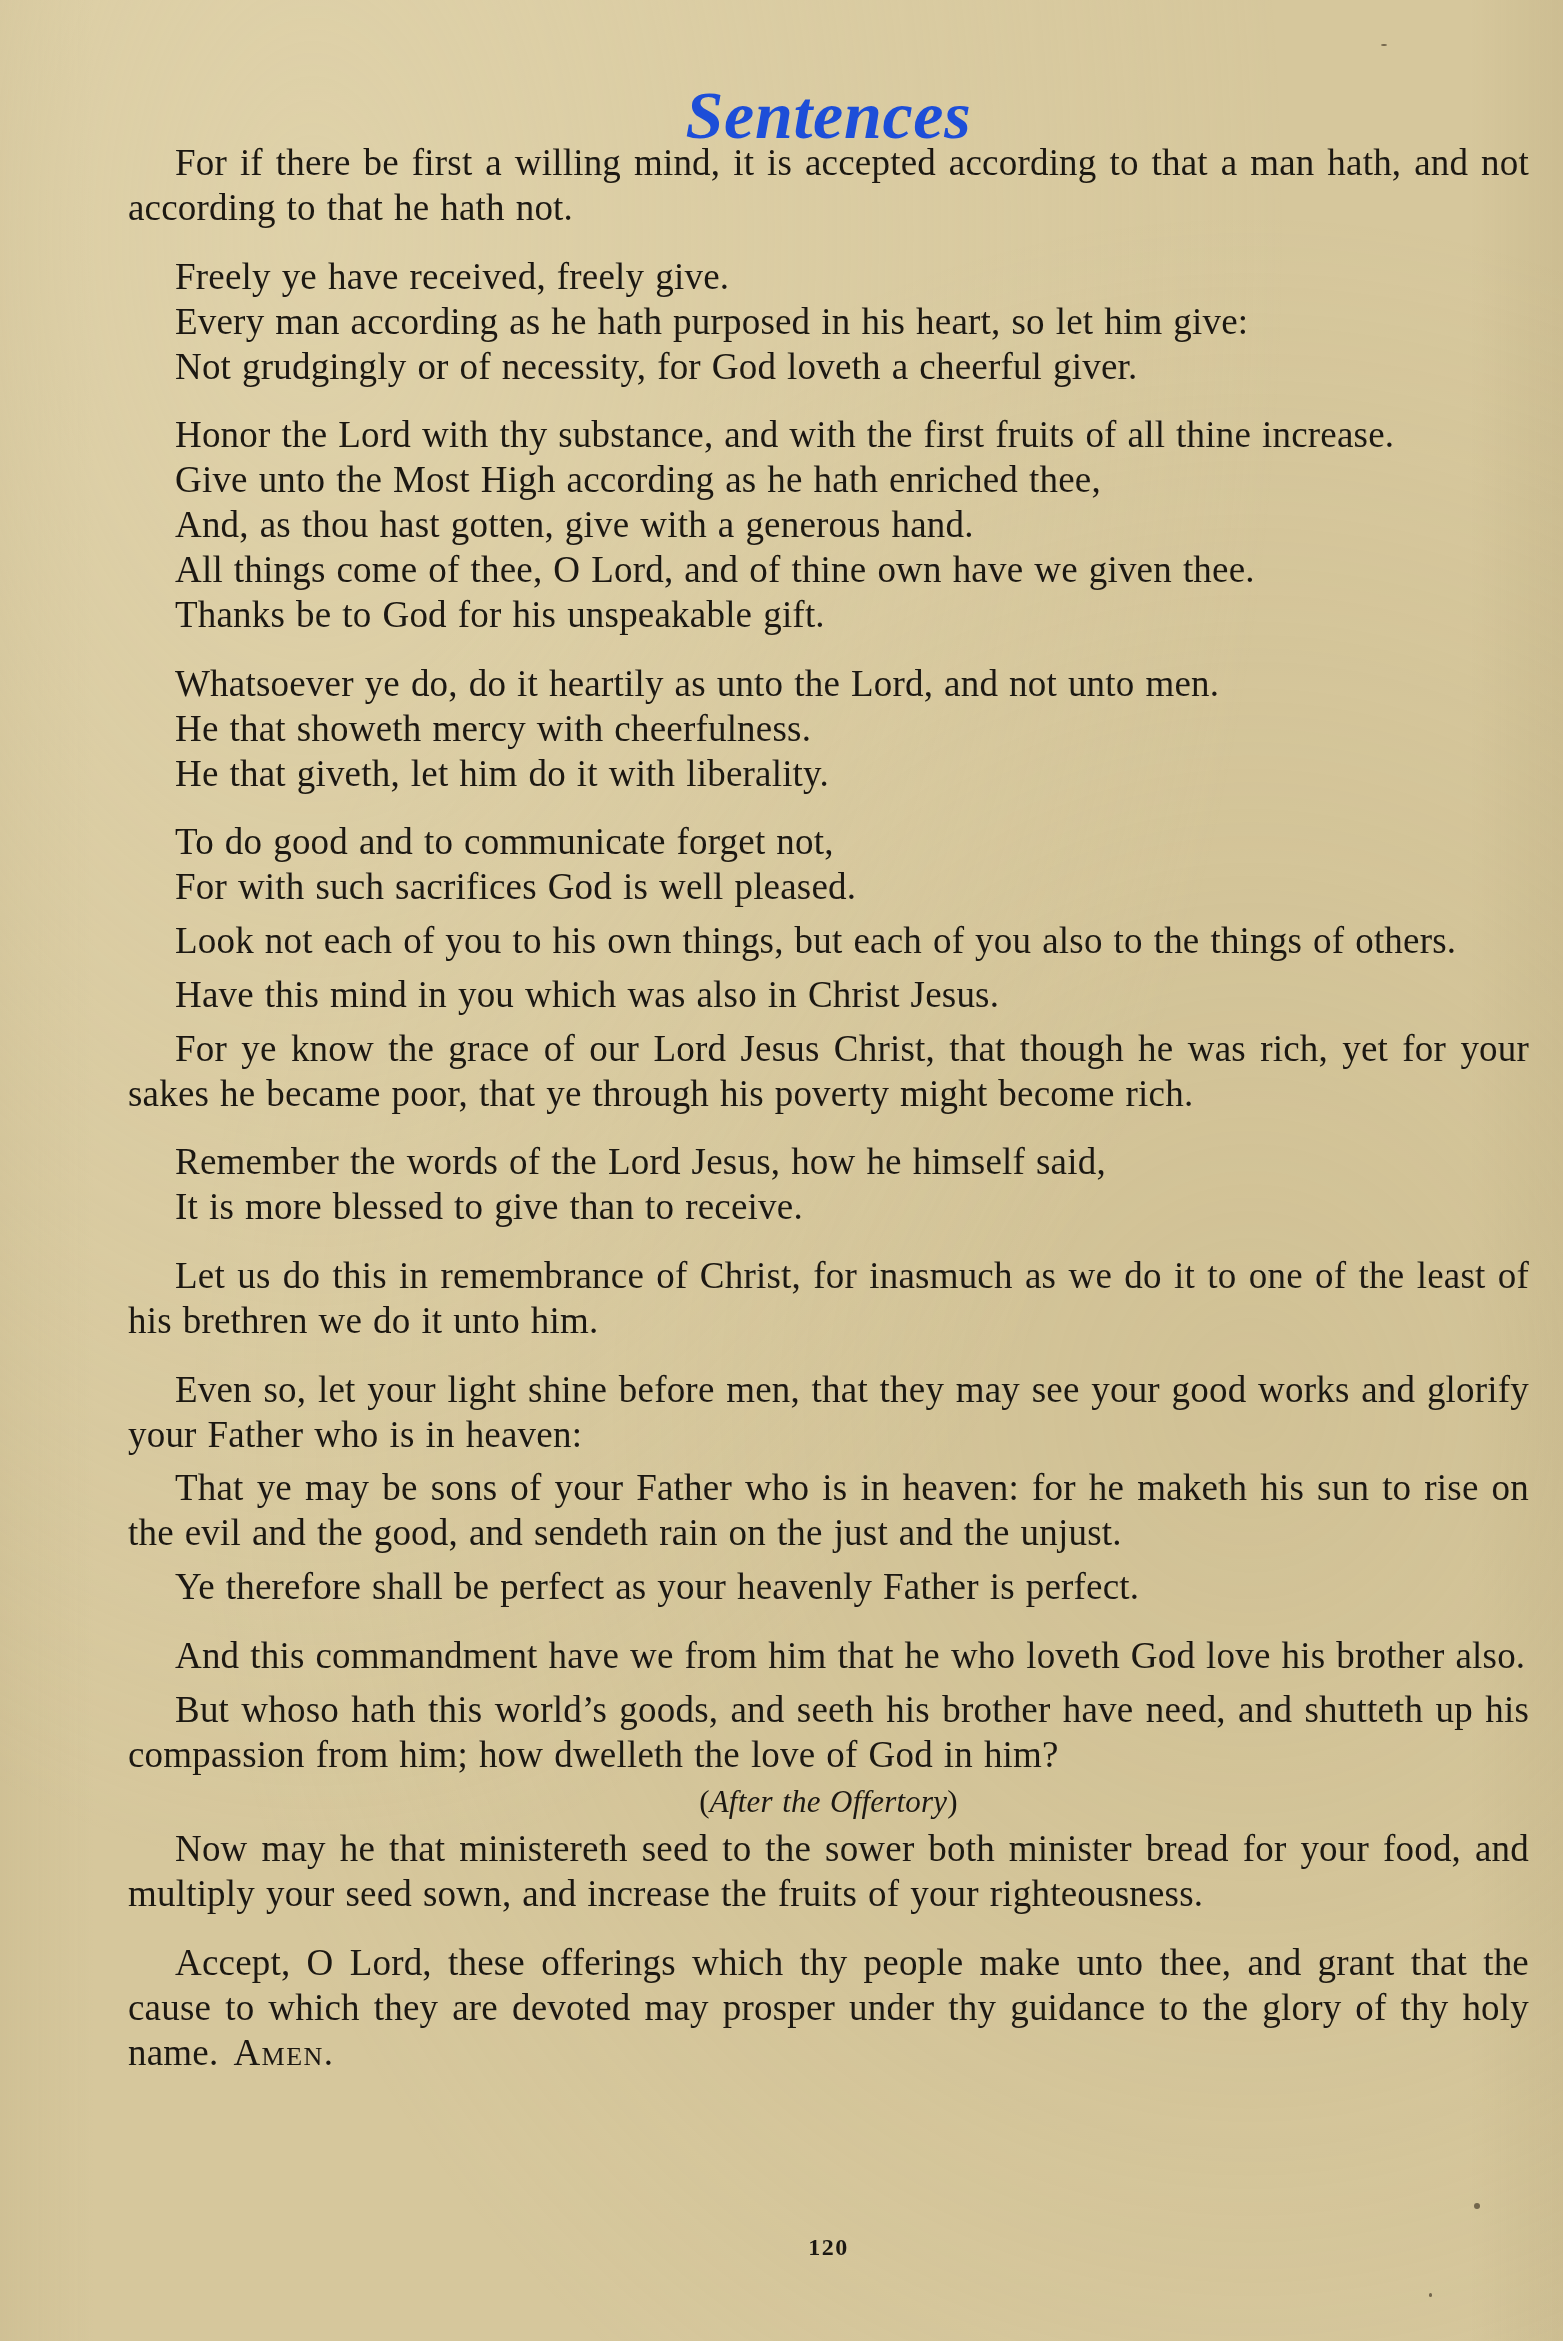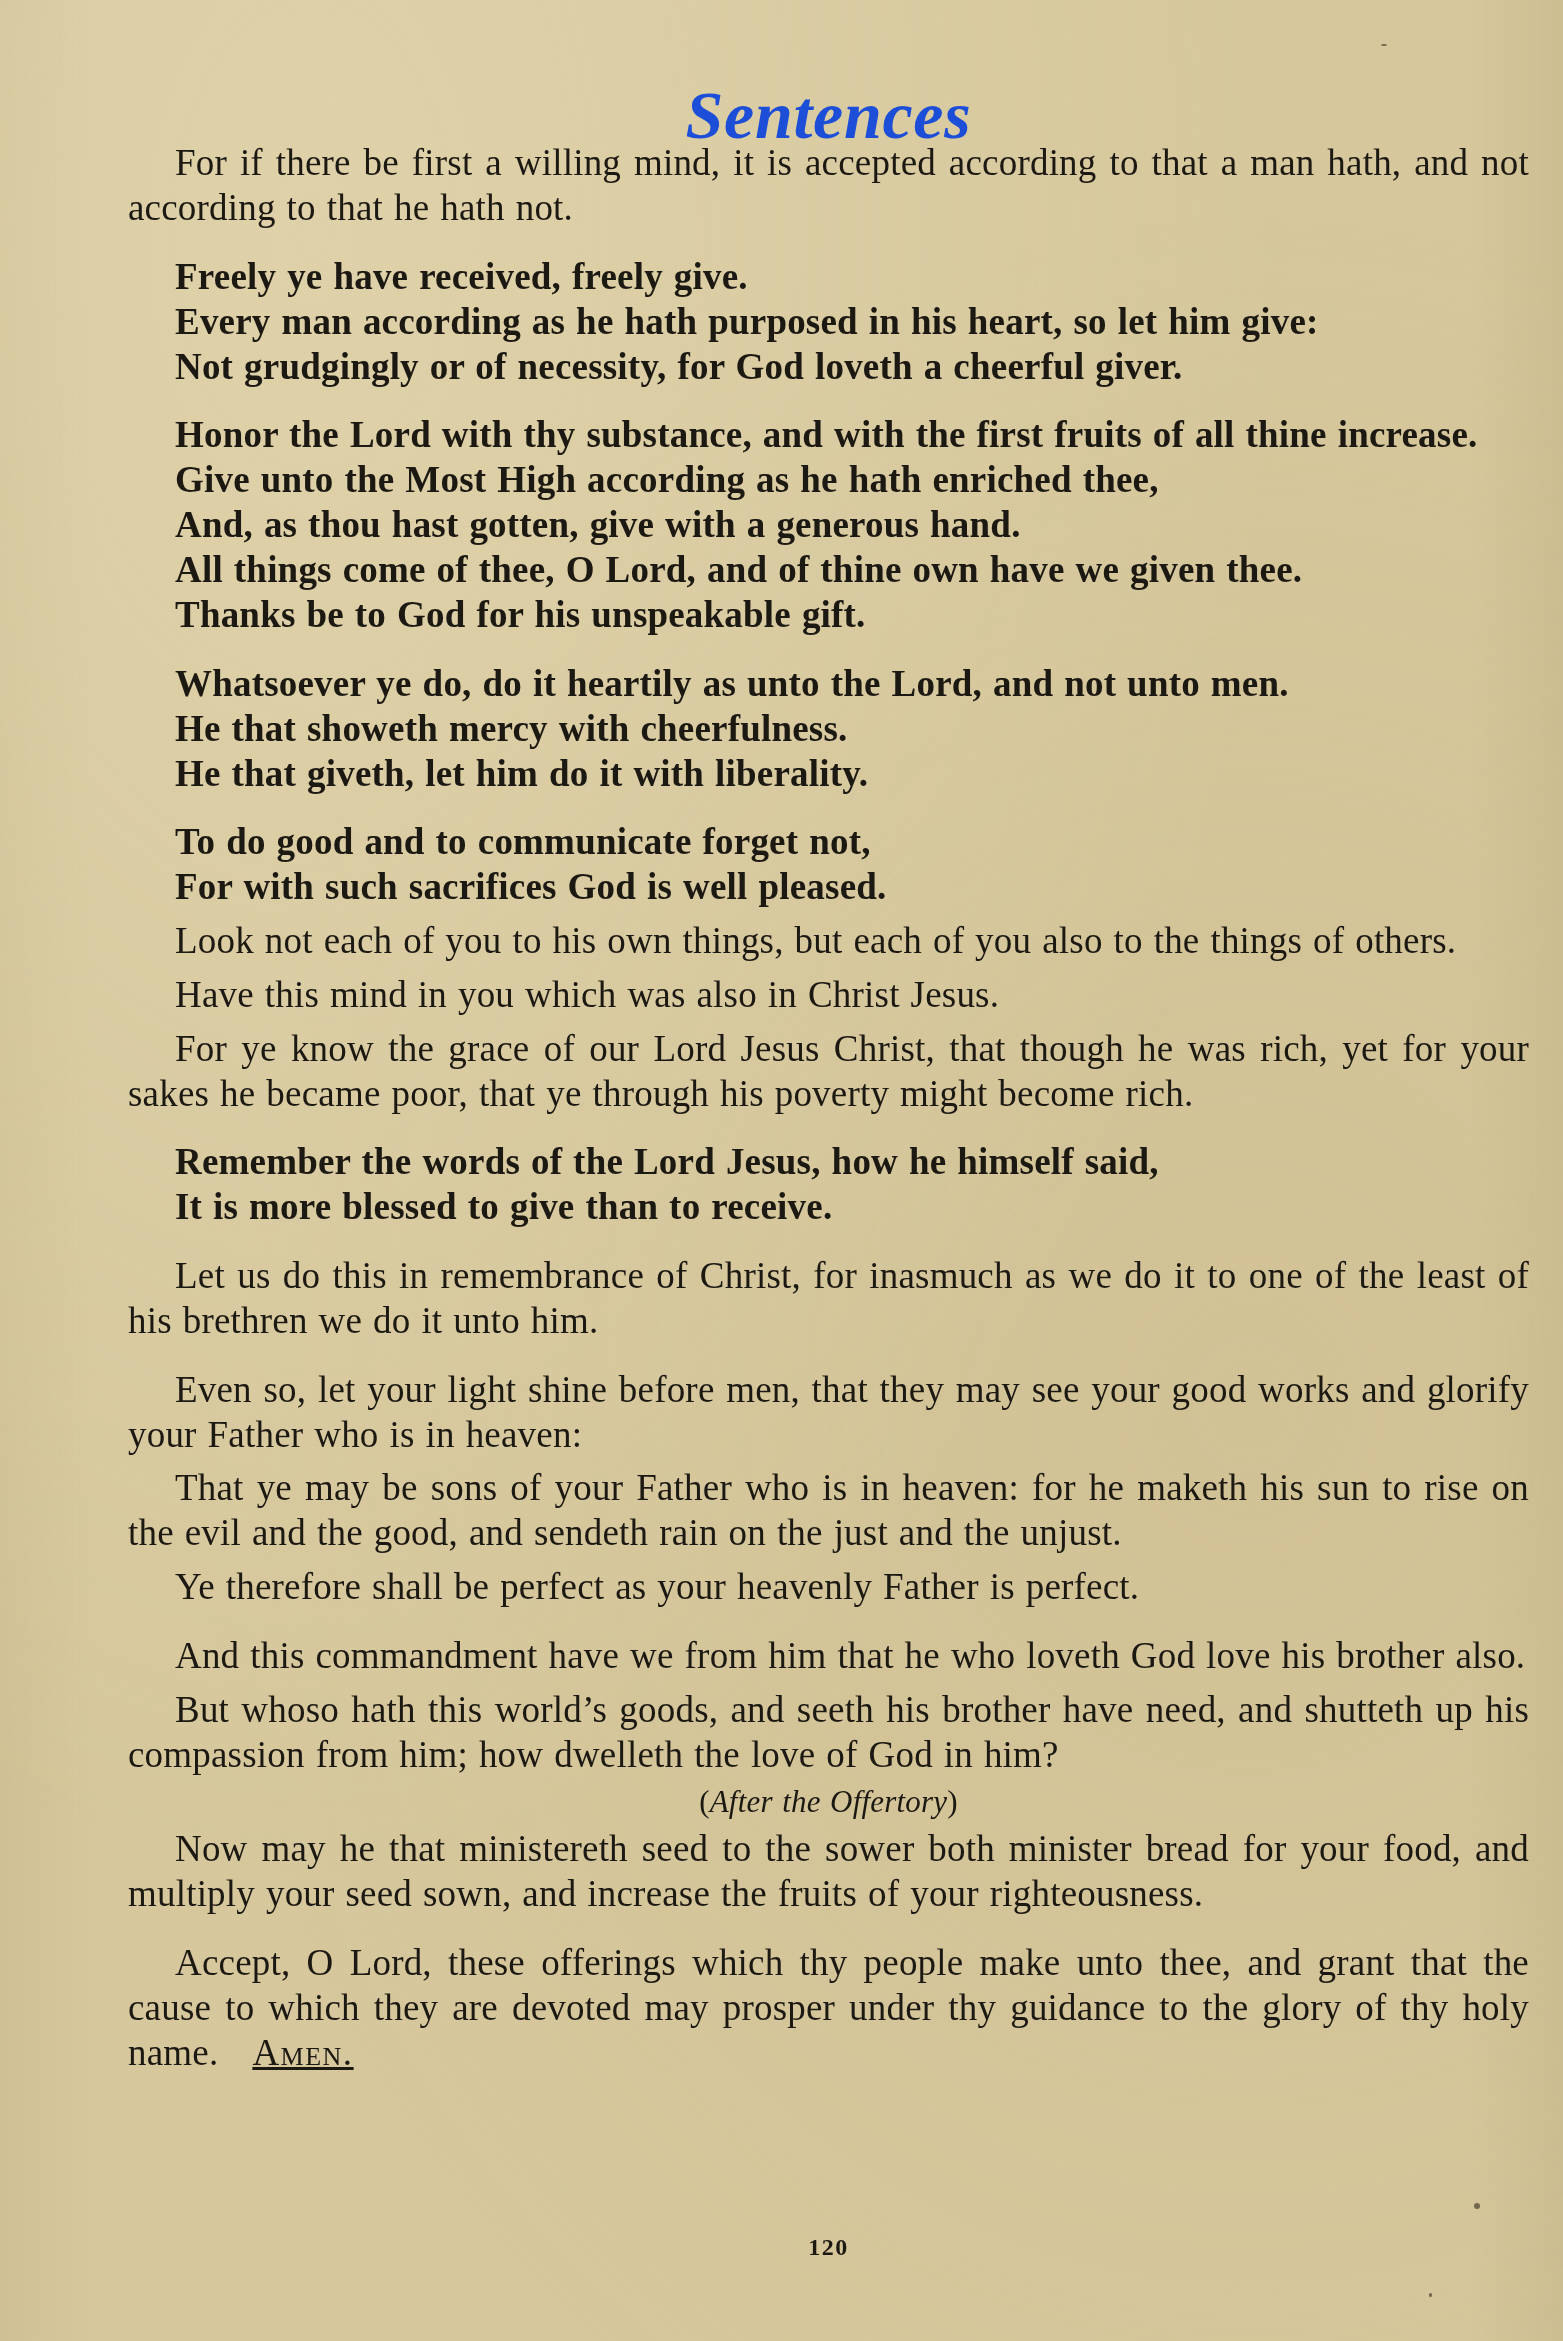--- a/index.html
+++ b/index.html
@@ -50,37 +50,35 @@
       margin: 0;
       padding: 0;
     }
     .para.justify {
       text-align: justify;
       text-align-last: left;
       text-indent: 47px;
     }
     .para.verse {
       padding-left: 47px;
-      font-weight: bold;
     }
     .line { display: block; }
     .gap-lg { height: 23.6px; }
     .gap-sm { height: 8.8px; }
     .rubric {
       text-align: center;
       font-size: 31px;
       line-height: 41px;
       margin: 4.4px 0 4.4px 0;
     }
     .rubric .it { font-style: italic; }
     .amen {
       font-variant: small-caps;
-      margin-left: 34px;
+      margin-left: 15px;
       letter-spacing: 1.5px;
-      text-decoration: underline;
     }
     .page-number {
       position: absolute;
       left: 0;
       width: 1401px;
       top: 2234px;
       text-align: center;
       font-size: 24px;
       font-weight: bold;
       letter-spacing: 1.5px;

